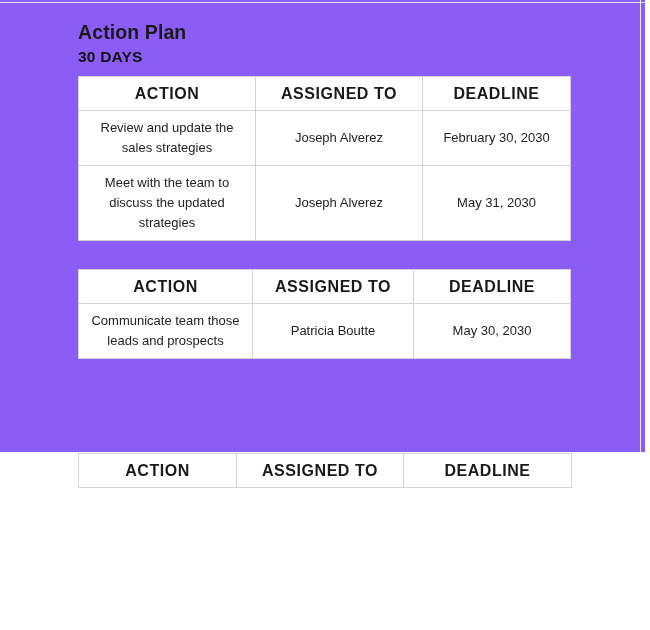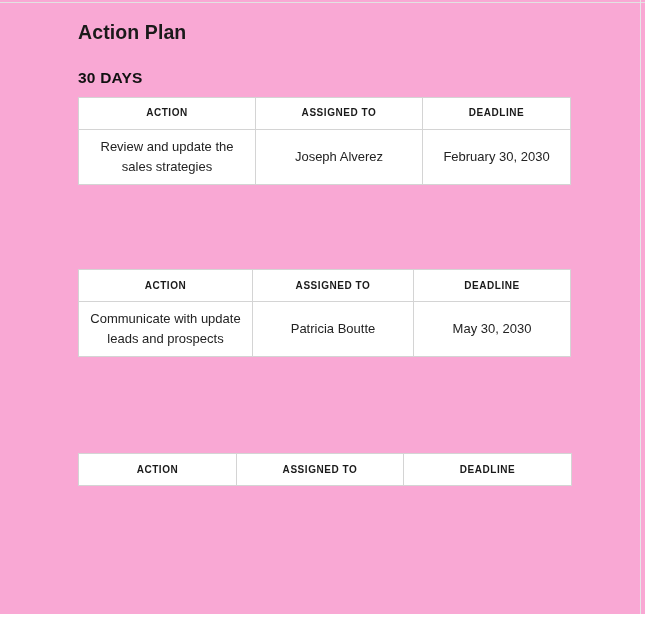--- a/index.html
+++ b/index.html
@@ -26,22 +26,22 @@
     position: absolute;
     top: 0; bottom: 0;
     right: 4px;
     width: 1px;
     background: #e6e6e6;
   }
   .page {
     position: absolute;
     top: 0; left: 0;
     width: 645px;
-    height: 614px;
-    background: #f9a8d4;
+    height: 452px;
+    background: #8b5cf6;
     box-sizing: border-box;
   }
 
   .doc-title {
     position: absolute;
     left: 78px;
     top: 21px;
     font-size: 19.5px;
     font-weight: bold;
     letter-spacing: 0.1px;
@@ -69,36 +69,36 @@
   }
   table.plan-table th,
   table.plan-table td {
     border: 1px solid #d4d4d4;
     text-align: center;
     vertical-align: middle;
     padding: 7px 9px;
     box-sizing: border-box;
   }
   table.plan-table th {
-    font-size: 10px;
+    font-size: 16px;
     font-weight: bold;
     letter-spacing: 0.55px;
     color: #1a1a1a;
     height: 32px;
     line-height: 1.2;
   }
   table.plan-table td {
     font-size: 13px;
     font-weight: normal;
     color: #232323;
     line-height: 1.55;
   }
 
   
-  #section-30 { top: 69px; }
+  #section-30 { top: 48px; }
   #section-30 table { width: 492px; }
   #section-30 col.c-action   { width: 177px; }
   #section-30 col.c-assigned { width: 167px; }
   #section-30 col.c-deadline { width: 148px; }
   #section-30 tr.row-1 td { height: 52px; }
   #section-30 tr.row-2 td { height: 71px; }
 
   #section-60 { top: 269px; }
   #section-60 table { width: 492px; }
   #section-60 col.c-action   { width: 174px; }
@@ -139,41 +139,46 @@
           <th>ASSIGNED TO</th>
           <th>DEADLINE</th>
         </tr>
       </thead>
       <tbody>
         <tr class="row-1">
           <td>Review and update the sales strategies</td>
           <td>Joseph Alverez</td>
           <td>February 30, 2030</td>
         </tr>
+        <tr class="row-2">
+          <td>Meet with the team to discuss the updated strategies</td>
+          <td>Joseph Alverez</td>
+          <td>May 31, 2030</td>
+        </tr>
       </tbody>
     </table>
   </div>
 
   <div class="section" id="section-60">
     <table class="plan-table">
       <colgroup>
         <col class="c-action">
           <col class="c-assigned">
           <col class="c-deadline">
       </colgroup>
       <thead>
         <tr>
           <th>ACTION</th>
           <th>ASSIGNED TO</th>
           <th>DEADLINE</th>
         </tr>
       </thead>
       <tbody>
         <tr class="row-2">
-          <td>Communicate with update leads and prospects</td>
+          <td>Communicate team those leads and prospects</td>
           <td>Patricia Boutte</td>
           <td>May 30, 2030</td>
         </tr>
       </tbody>
     </table>
   </div>
 
   <div class="section" id="section-90">
     <table class="plan-table">
       <colgroup>

